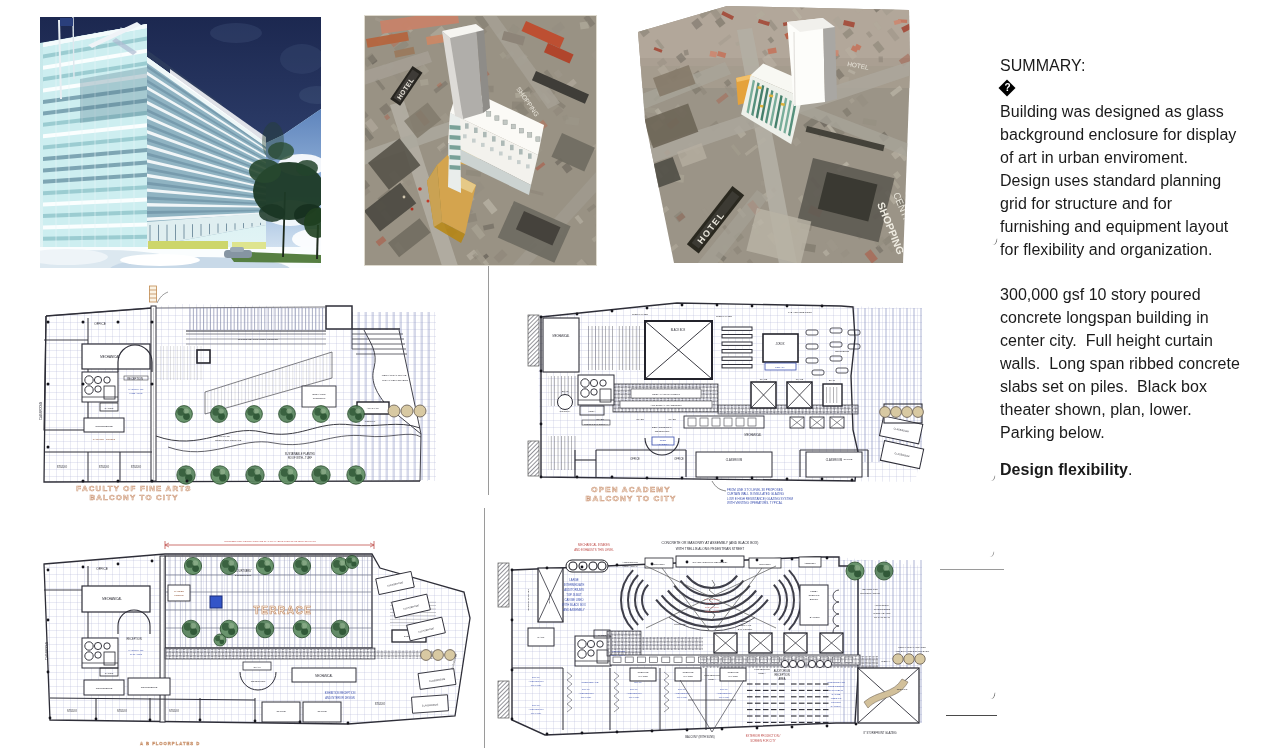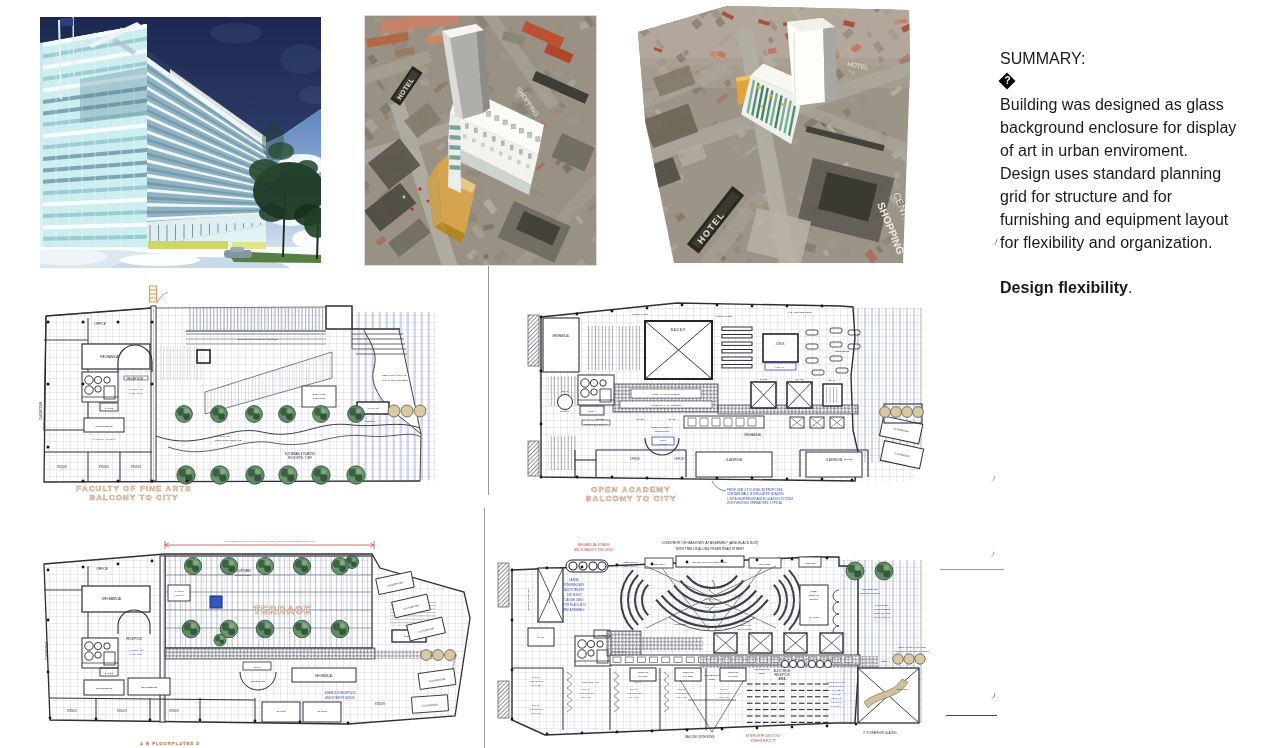--- a/index.html
+++ b/index.html
@@ -1,18 +1,18 @@
 <!DOCTYPE html>
 <html><head>
 <meta charset="utf-8">
 <style>
 html,body{margin:0;padding:0;background:#ffffff;}
 body{width:1274px;height:748px;position:relative;overflow:hidden;
      font-family:"Liberation Sans",sans-serif;}
-.txt{position:absolute;left:1000px;top:47px;width:262px;font-size:16px;
+.txt{position:absolute;left:1000px;top:54px;width:262px;font-size:16px;
      line-height:23px;color:#1a1a1a;letter-spacing:0.05px;}
 .txt p{margin:0 0 22px 0;}
 .txt p.m2{margin-bottom:15px;}
 .txt p.m3{margin-bottom:14px;}
 .diamond{display:inline-block;width:12px;height:12px;background:#000;
      transform:rotate(45deg);position:relative;margin:2px 0 0 1px;}
 .diamond span{position:absolute;left:50%;top:50%;transform:translate(-50%,-54%) rotate(-45deg);
      color:#fff;font-size:10px;font-weight:bold;}
 </style>
 </head>
@@ -1927,14 +1927,21 @@
 <p style="margin-bottom:0">SUMMARY:</p>
 
 <div style="height:23px"><span class="diamond"><span>?</span></span></div>
 <p>Building was designed as glass<br>
 background enclosure for display<br>
 of art in urban enviroment.<br>
 Design uses standard planning<br>
 grid for structure and for<br>
 furnishing and equipment layout<br>
 for flexibility and organization.</p>
+<p class="m3">300,000 gsf 10 story poured<br>
+concrete longspan building in<br>
+center city.&nbsp;&nbsp;Full height curtain<br>
+walls.&nbsp;&nbsp;Long span ribbed concrete<br>
+slabs set on piles.&nbsp;&nbsp;Black box<br>
+theater shown, plan, lower.<br>
+Parking below.</p>
 <p><b>Design flexibility</b>.</p>
 </div>
 
 </body></html>

